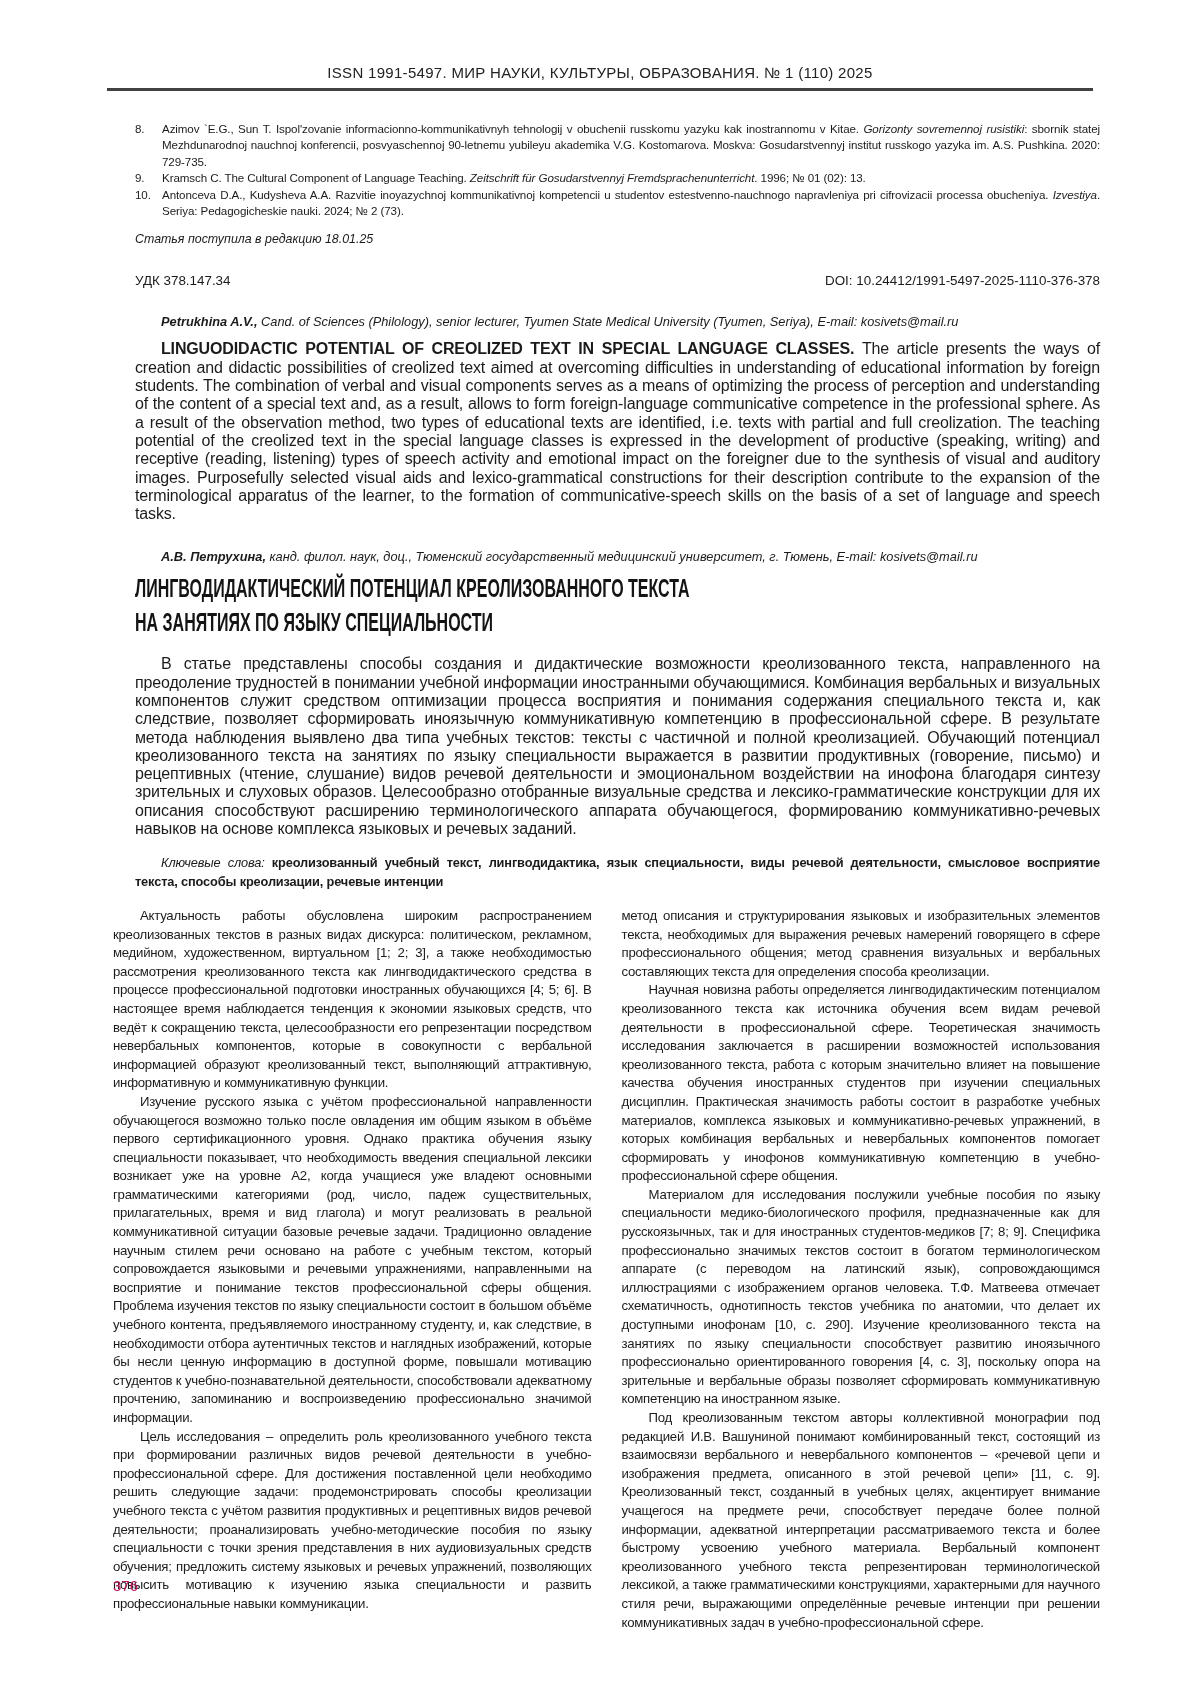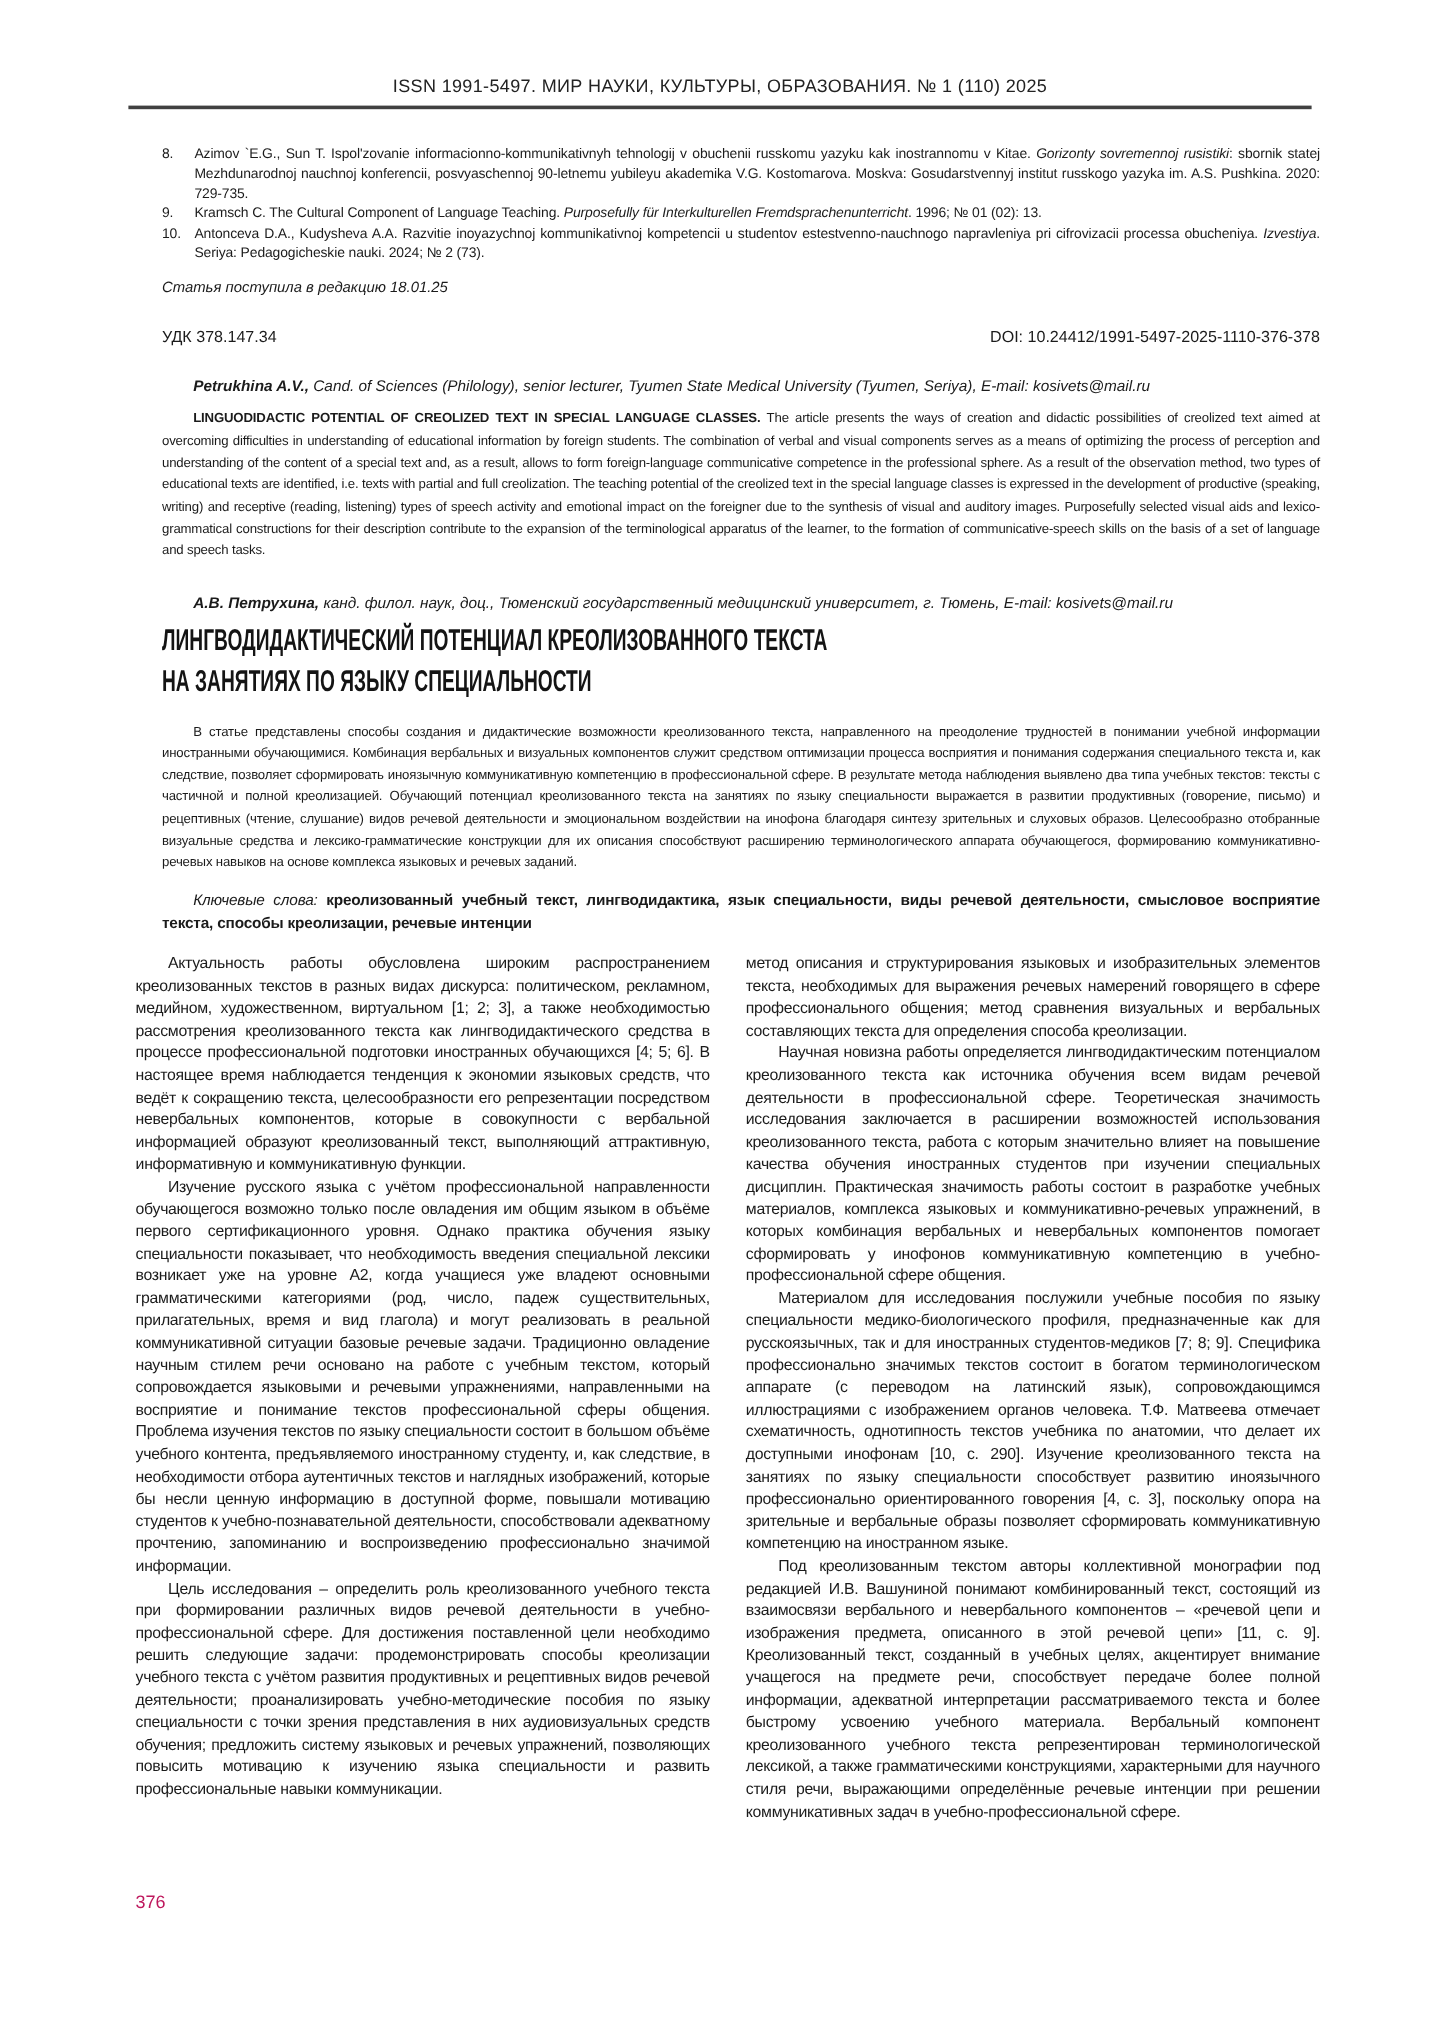--- a/index.html
+++ b/index.html
@@ -18,21 +18,21 @@
   .ref{position:relative;padding-left:27px;}
   .ref-num{position:absolute;left:0;top:0;}
   .ital{font-style:italic;}
   .received-note{margin-top:13px;text-align:left;font-style:italic;font-size:12.4px;}
 
   .meta-row{margin-top:27px;display:flex;justify-content:space-between;font-size:13.4px;}
 
   .author-line{margin-top:25px;font-size:12.8px;font-style:italic;text-indent:26px;line-height:17px;}
   .author-name{font-weight:bold;}
 
-  .abstract{margin-top:10px;font-size:11px;line-height:18.3px;text-align:justify;
+  .abstract{margin-top:10px;font-size:16px;line-height:18.3px;text-align:justify;
             text-indent:26px;letter-spacing:-0.15px;}
   .abstract-lead{font-weight:bold;}
   .keywords{font-size:12.8px;line-height:18.3px;text-align:justify;text-indent:26px;letter-spacing:-0.15px;}
   .kw-label{font-style:italic;}
   .kw-text{font-weight:bold;}
 
   .title-ru{margin-top:6px;font-weight:bold;font-size:25px;line-height:34px;color:#141414;}
   .title-ru .tline{transform:scaleX(.64);transform-origin:0 50%;white-space:nowrap;}
 
   
@@ -51,21 +51,21 @@
   <div class="running-head">ISSN 1991-5497. МИР НАУКИ, КУЛЬТУРЫ, ОБРАЗОВАНИЯ.  № 1 (110) 2025</div>
   <div class="head-rule"></div>
 
   <div class="frontmatter">
 
     <div class="refs">
       <div class="ref">
         <span class="ref-num">8.</span><span>Azimov `E.G., Sun T. Ispol'zovanie informacionno-kommunikativnyh tehnologij v obuchenii russkomu yazyku kak inostrannomu v Kitae. </span><span class="ital">Gorizonty sovremennoj rusistiki</span><span>: sbornik statej Mezhdunarodnoj nauchnoj konferencii, posvyaschennoj 90-letnemu yubileyu akademika V.G. Kostomarova. Moskva: Gosudarstvennyj institut russkogo yazyka im. A.S. Pushkina. 2020: 729-735.</span>
       </div>
       <div class="ref">
-        <span class="ref-num">9.</span><span>Kramsch C. The Cultural Component of Language Teaching. </span><span class="ital">Purposefully für Interkulturellen Fremdsprachenunterricht</span><span>. 1996; № 01 (02): 13.</span>
+        <span class="ref-num">9.</span><span>Kramsch C. The Cultural Component of Language Teaching. </span><span class="ital">Zeitschrift für Gosudarstvennyj Fremdsprachenunterricht</span><span>. 1996; № 01 (02): 13.</span>
       </div>
       <div class="ref">
         <span class="ref-num">10.</span><span>Antonceva D.A., Kudysheva A.A. Razvitie inoyazychnoj kommunikativnoj kompetencii u studentov estestvenno-nauchnogo napravleniya pri cifrovizacii processa obucheniya. </span><span class="ital">Izvestiya</span><span>. Seriya: Pedagogicheskie nauki. 2024; № 2 (73).</span>
       </div>
     </div>
 
     <div class="received-note">Статья поступила в редакцию 18.01.25</div>
 
     <div class="meta-row">
       <span>УДК 378.147.34</span>

